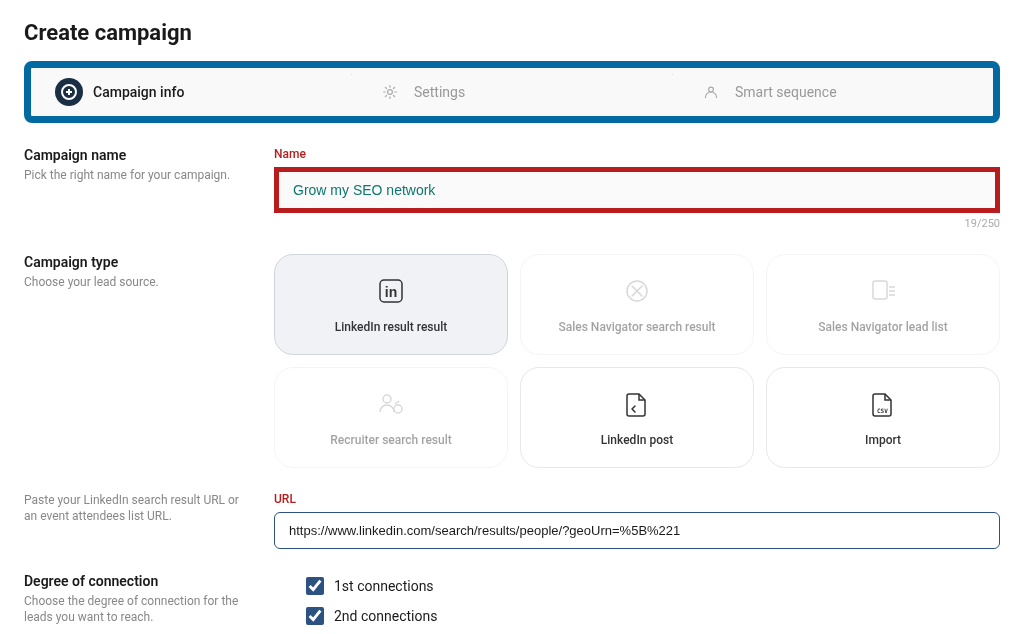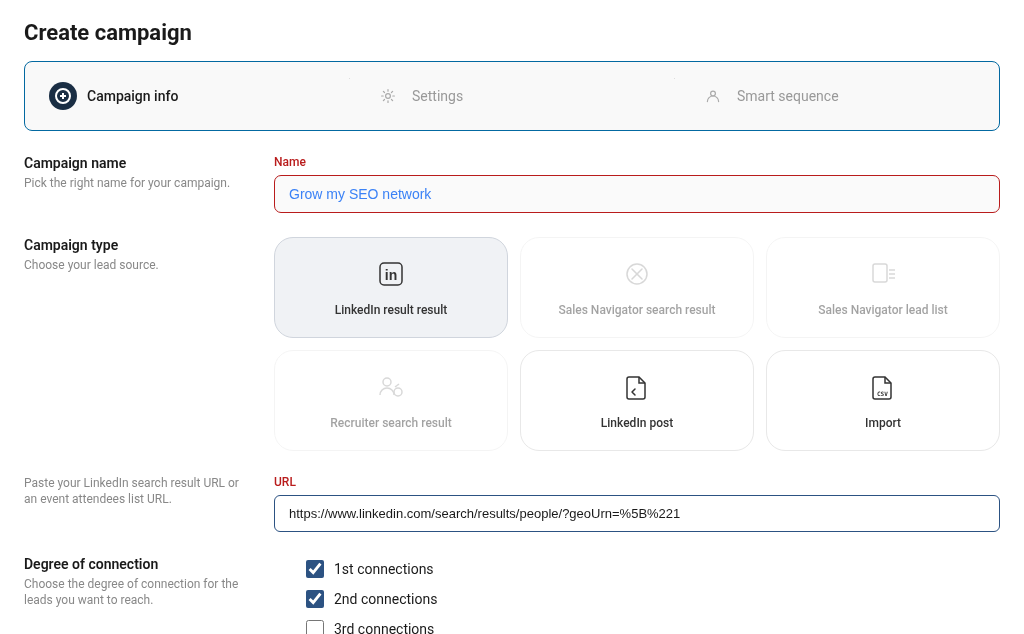--- a/index.html
+++ b/index.html
@@ -23,23 +23,23 @@
     .page-title {
       font-size: 22px;
       font-weight: 700;
       color: #1a1a1a;
       margin-bottom: 16px;
     }
     .stepper {
       display: flex;
       align-items: center;
       background: #f9f9f9;
-      border: 1px solid #0369a1;
+      border: 7px solid #0369a1;
       border-radius: 8px;
-      padding: 16px 0;
+      padding: 6px 0;
       margin-bottom: 0;
     }
     .step {
       display: flex;
       align-items: center;
       flex: 1;
       padding: 4px 24px;
     }
     .step-icon {
       width: 28px;
@@ -109,24 +109,24 @@
     }
     .field-label {
       font-size: 12px;
       color: #b91c1c;
       margin-bottom: 6px;
       font-weight: 500;
     }
     .text-input {
       width: 100%;
       padding: 10px 14px;
-      border: 1px solid #b91c1c;
-      border-radius: 7px;
+      border: 5px solid #b91c1c;
+      border-radius: 0;
       font-size: 14px;
-      color: #3b82f6;
+      color: #0f766e;
       background: #fafafa;
       outline: none;
     }
     .char-count {
       text-align: right;
       font-size: 11px;
       color: #aaa;
       margin-top: 4px;
     }
     .campaign-types {
@@ -257,20 +257,21 @@
   <div class="content">
 
     <div class="form-section">
       <div class="section-label">
         <div class="section-title">Campaign name</div>
         <div class="section-desc">Pick the right name for your campaign.</div>
       </div>
       <div class="section-content">
         <div class="field-label">Name</div>
         <input type="text" class="text-input" value="Grow my SEO network" style="">
+        <div class="char-count">19/250</div>
       </div>
     </div>
 
     <div class="form-section">
       <div class="section-label">
         <div class="section-title">Campaign type</div>
         <div class="section-desc">Choose your lead source.</div>
       </div>
       <div class="section-content">
         <div class="campaign-types">

